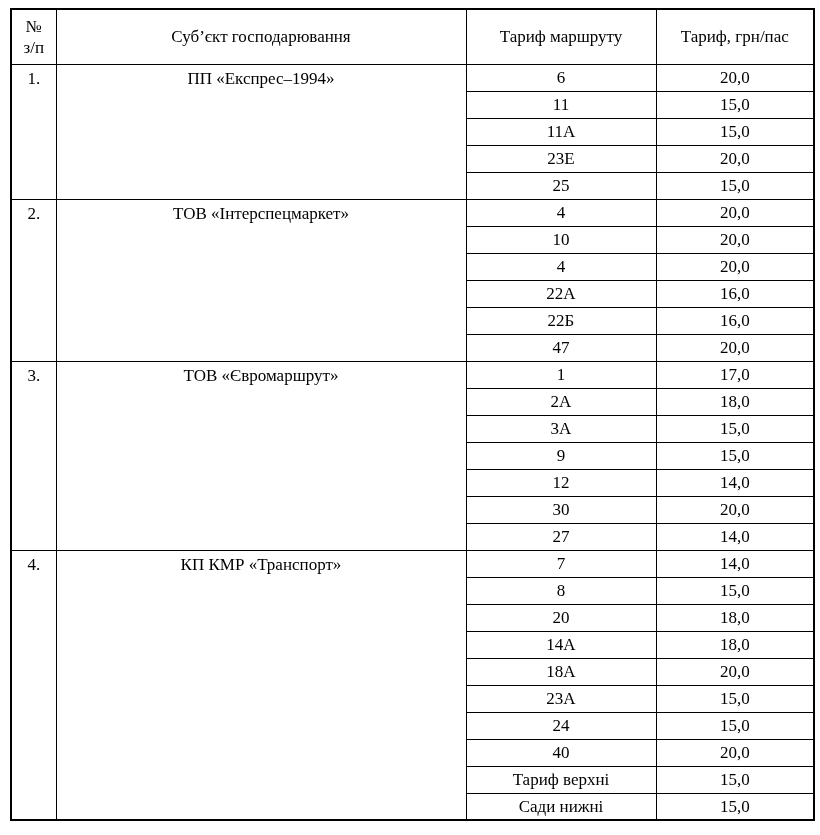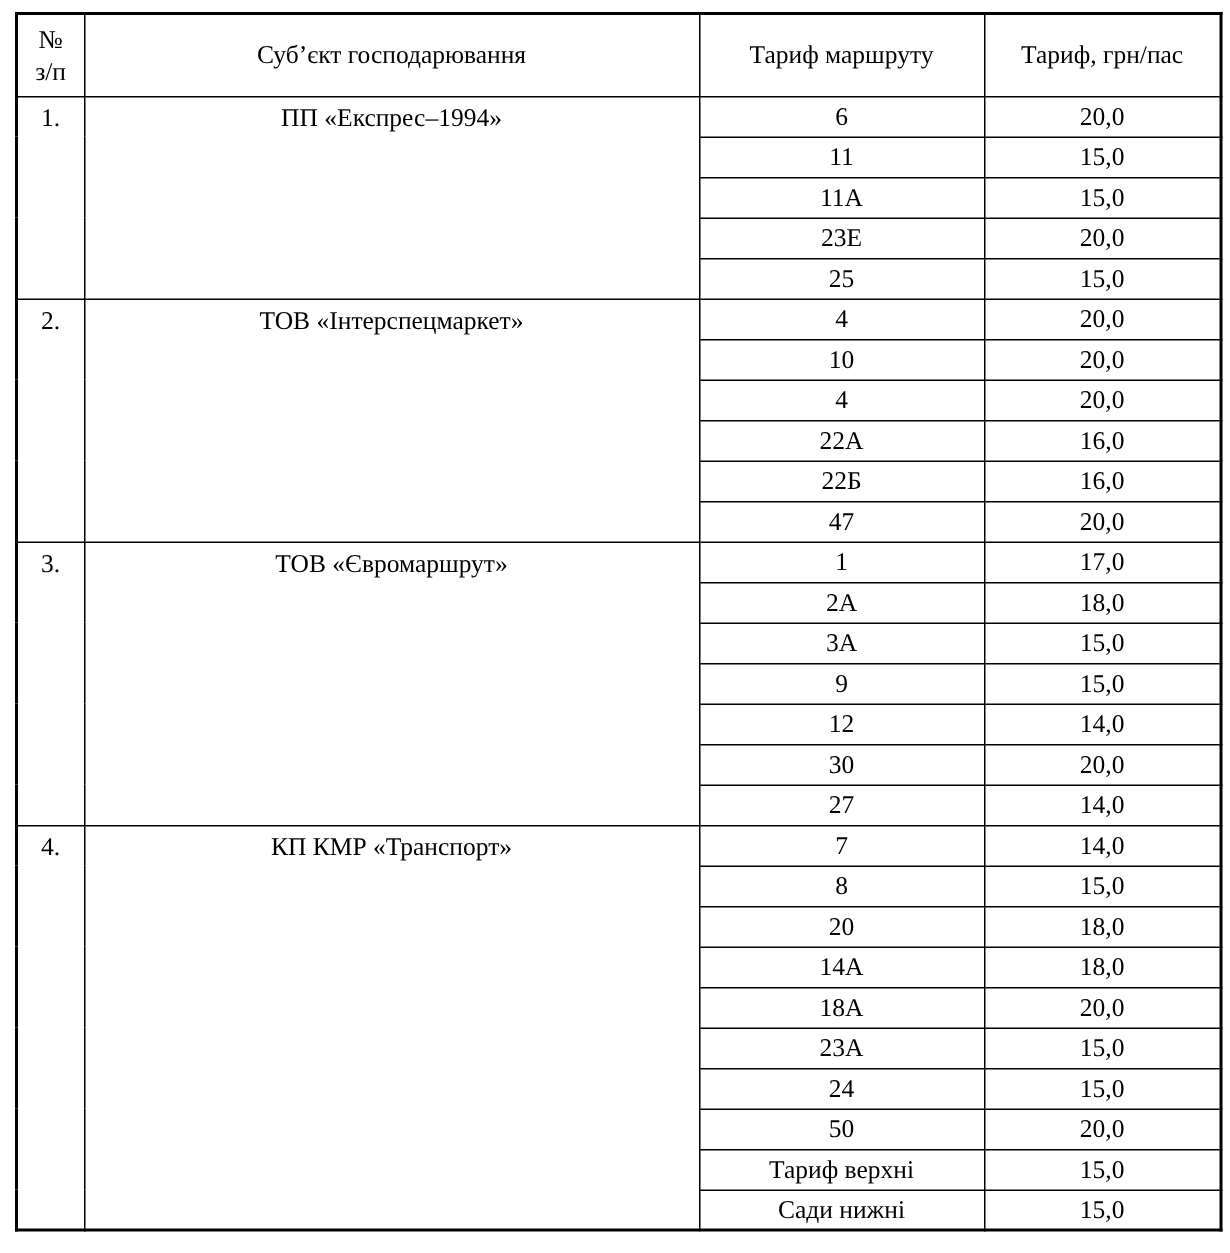--- a/index.html
+++ b/index.html
@@ -176,21 +176,21 @@
         </tr>
         <tr>
           <td>23А</td>
           <td>15,0</td>
         </tr>
         <tr>
           <td>24</td>
           <td>15,0</td>
         </tr>
         <tr>
-          <td>50</td>
+          <td>40</td>
           <td>20,0</td>
         </tr>
         <tr>
           <td>Тариф верхні</td>
           <td>15,0</td>
         </tr>
         <tr>
           <td>Сади нижні</td>
           <td>15,0</td>
         </tr>

